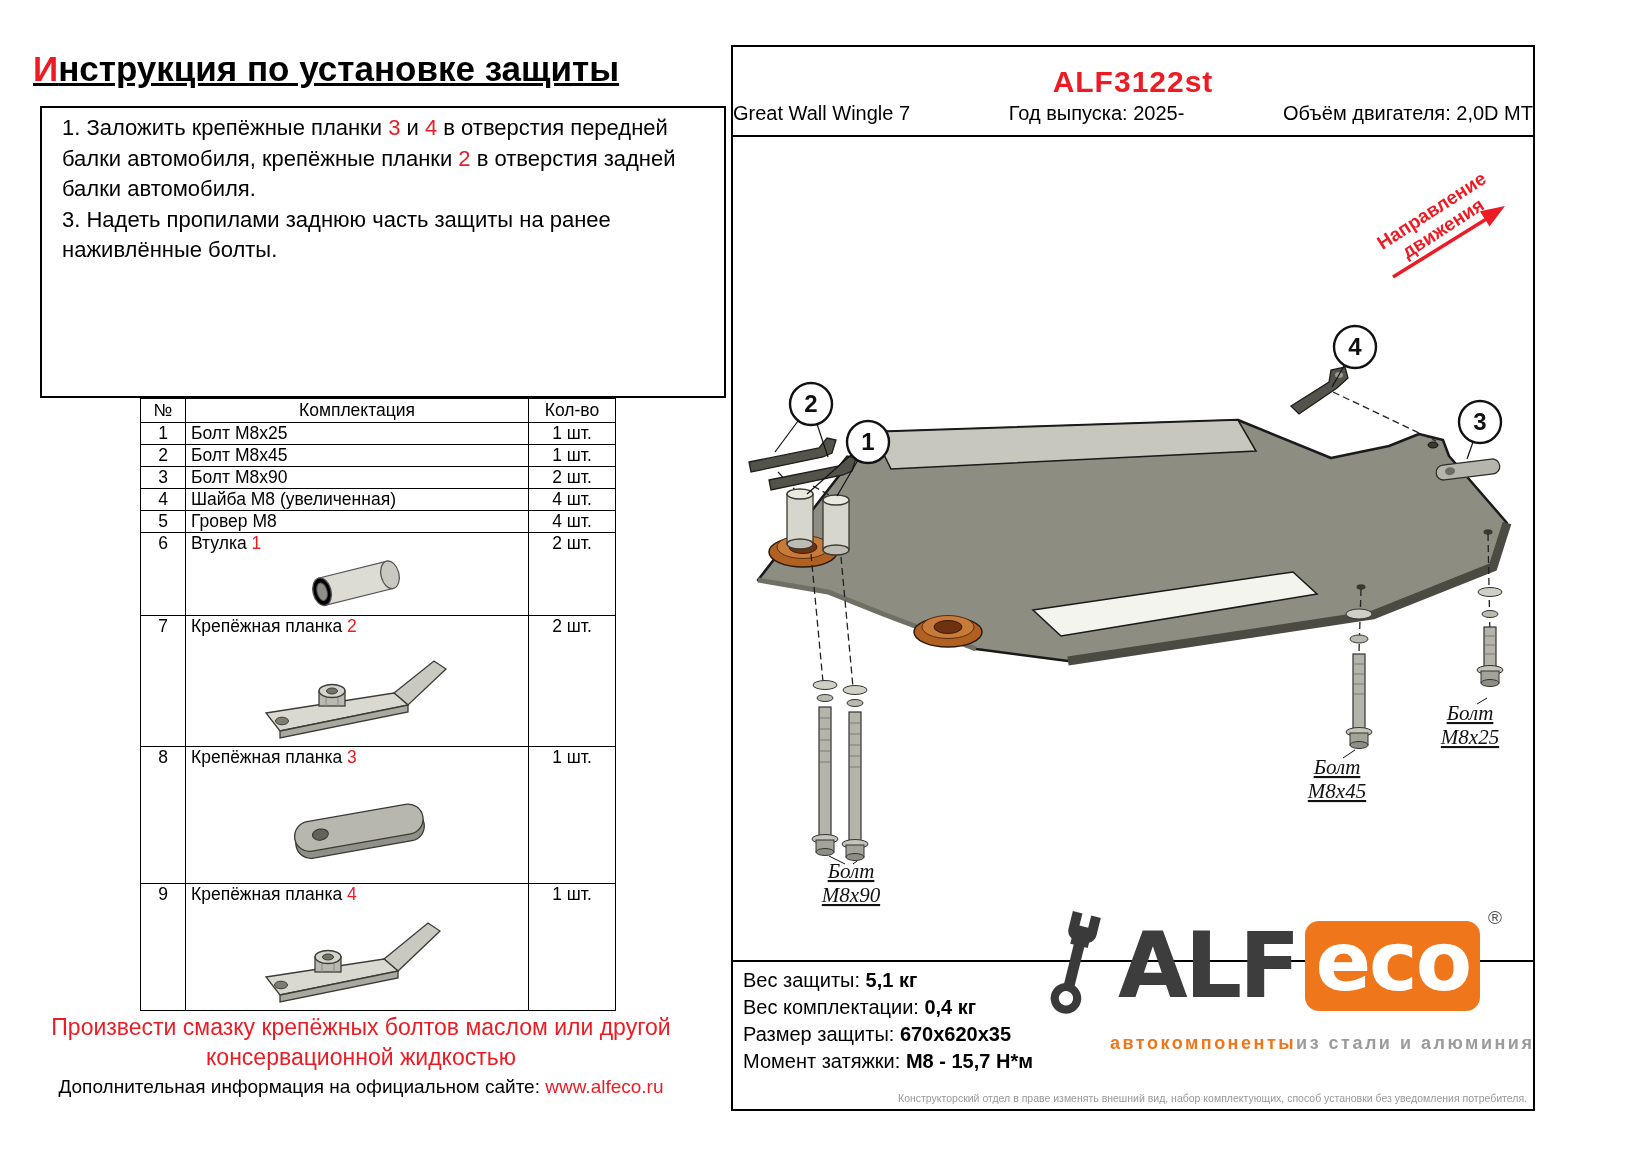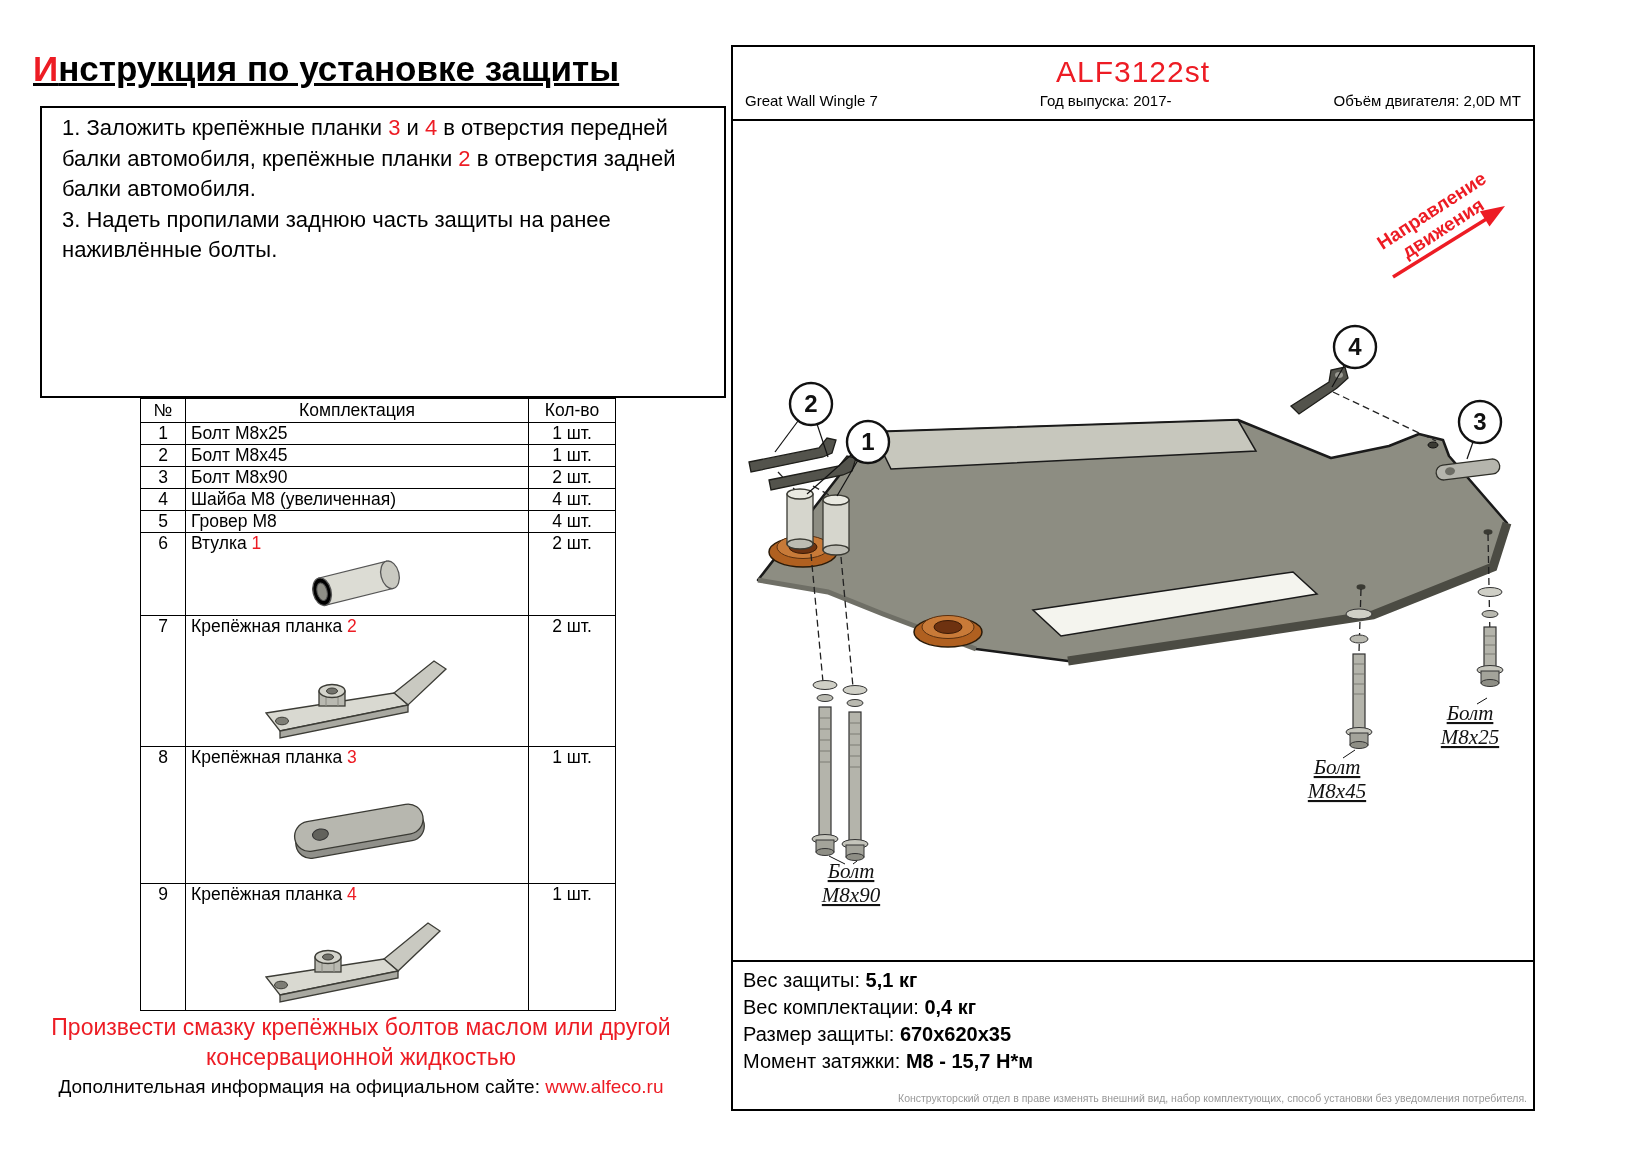--- a/index.html
+++ b/index.html
@@ -27,23 +27,23 @@
   tr.tall8 td{height:136px}
   tr.tall9 td{height:126px}
   .illus{text-align:center;margin-top:2px}
 
   #warning{position:absolute;left:40px;top:1012px;width:642px;text-align:center;
            color:#ed1c24;font-size:23px;line-height:30px}
   #site-line{position:absolute;left:40px;top:1076px;width:642px;text-align:center;font-size:19px}
 
   
   #panel{position:absolute;left:731px;top:45px;width:800px;height:1062px;border:2px solid #000}
-  #panel-code{margin-top:8px;text-align:center;font-size:30px;font-weight:normal;color:#ed1c24;letter-spacing:1px}
+  #panel-code{margin-top:18px;text-align:center;font-size:30px;font-weight:bold;color:#ed1c24;letter-spacing:1px}
   #panel-meta{display:flex;justify-content:space-between;align-items:baseline;
-              padding:3px 12px 10px;font-size:15px;border-bottom:2px solid #000}
+              padding:3px 0 10px;font-size:20px;border-bottom:2px solid #000}
   #drawing-title{text-align:center;font-size:19px;margin-top:8px}
   #drawing{position:absolute;left:0;top:95px}
   #specs-divider{position:absolute;left:0;right:0;top:913px;border-top:2px solid #000}
   #specs{position:absolute;left:10px;top:920px;font-size:20px;line-height:27px}
 
   #logo{position:absolute;left:305px;top:860px;width:488px}
   .logo-row{display:flex;align-items:center;gap:8px}
   .logo-alf{font-family:"DejaVu Sans",sans-serif;font-weight:bold;font-size:90px;line-height:1;
             color:#3d3d3d;letter-spacing:-3px}
   .logo-eco-box{background:#f0761c;border-radius:14px;padding:0 10px 8px;display:flex;align-items:center}
@@ -181,21 +181,21 @@
   </table>
 
 <div id="warning">Произвести смазку крепёжных болтов маслом или другой консервационной жидкостью</div>
 
 <div id="site-line"><span>Дополнительная информация на официальном сайте: </span><span class="red">www.alfeco.ru</span></div>
 
 <div id="panel">
   <div id="panel-code">ALF3122st</div>
   <div id="panel-meta">
     <span>Great Wall Wingle 7</span>
-    <span>Год выпуска: 2017-</span>
+    <span>Год выпуска: 2025-</span>
     <span>Объём двигателя: 2,0D МТ</span>
   </div>
 
   <svg id="drawing" width="800" height="818" viewBox="0 0 800 818">
 
     <g>
       <path d="M25,438 L140,290 L505,278 L598,316 L656,304 L686,292 L710,298 L716,314 L774,381 L760,425 L640,473 L335,519 L243,507 L150,472 L95,450 Z" fill="#8d8d82" stroke="#1a1a1a" stroke-width="2.5" stroke-linejoin="round"></path>
       <path d="M774,381 L760,425 L640,473 L335,519" fill="none" stroke="#4b4b43" stroke-width="9"></path>
       <path d="M25,438 L95,450 L150,472 L243,507" fill="none" stroke="#6f6f66" stroke-width="5"></path>
       <path d="M140,290 L505,278 L523,309 L158,327 Z" fill="#c7c7bd" stroke="#1a1a1a" stroke-width="1.5"></path>
@@ -337,15 +337,36 @@
 
   <div id="specs-divider"></div>
 
   <div id="specs">
     <div class="spec-line"><span>Вес защиты: </span><b>5,1 кг</b></div>
     <div class="spec-line"><span>Вес комплектации: </span><b>0,4 кг</b></div>
     <div class="spec-line"><span>Размер защиты: </span><b>670х620х35</b></div>
     <div class="spec-line"><span>Момент затяжки: </span><b>М8 - 15,7 Н*м</b></div>
   </div>
 
+  <div id="logo">
+    <div class="logo-row">
+      <svg width="72" height="118" viewBox="0 0 80 130">
+        <g transform="rotate(14 40 65)" fill="#3a3a3a">
+          <path d="M24,6 L24,26 Q24,32 30,36 L30,42 L50,42 L50,36 Q56,32 56,26 L56,6 L45,6 L45,20 L35,20 L35,6 Z"></path>
+          <rect x="34" y="40" width="12" height="52"></rect>
+          <circle cx="40" cy="102" r="17"></circle>
+          <circle cx="40" cy="102" r="8" fill="#fff"></circle>
+        </g>
+      </svg>
+      <span class="logo-alf">ALF</span>
+      <span class="logo-eco-box">
+          <span class="logo-eco">eco</span>
+        </span>
+      <span class="logo-reg">®</span>
+    </div>
+    <div class="logo-tagline">
+      <span class="tag-orange">автокомпоненты</span>
+      <span class="tag-gray">из стали и алюминия</span>
+    </div>
+  </div>
 
   <div id="disclaimer">Конструкторский отдел в праве изменять внешний вид, набор комплектующих, способ установки без уведомления потребителя.</div>
 </div>
 
 </body></html>

